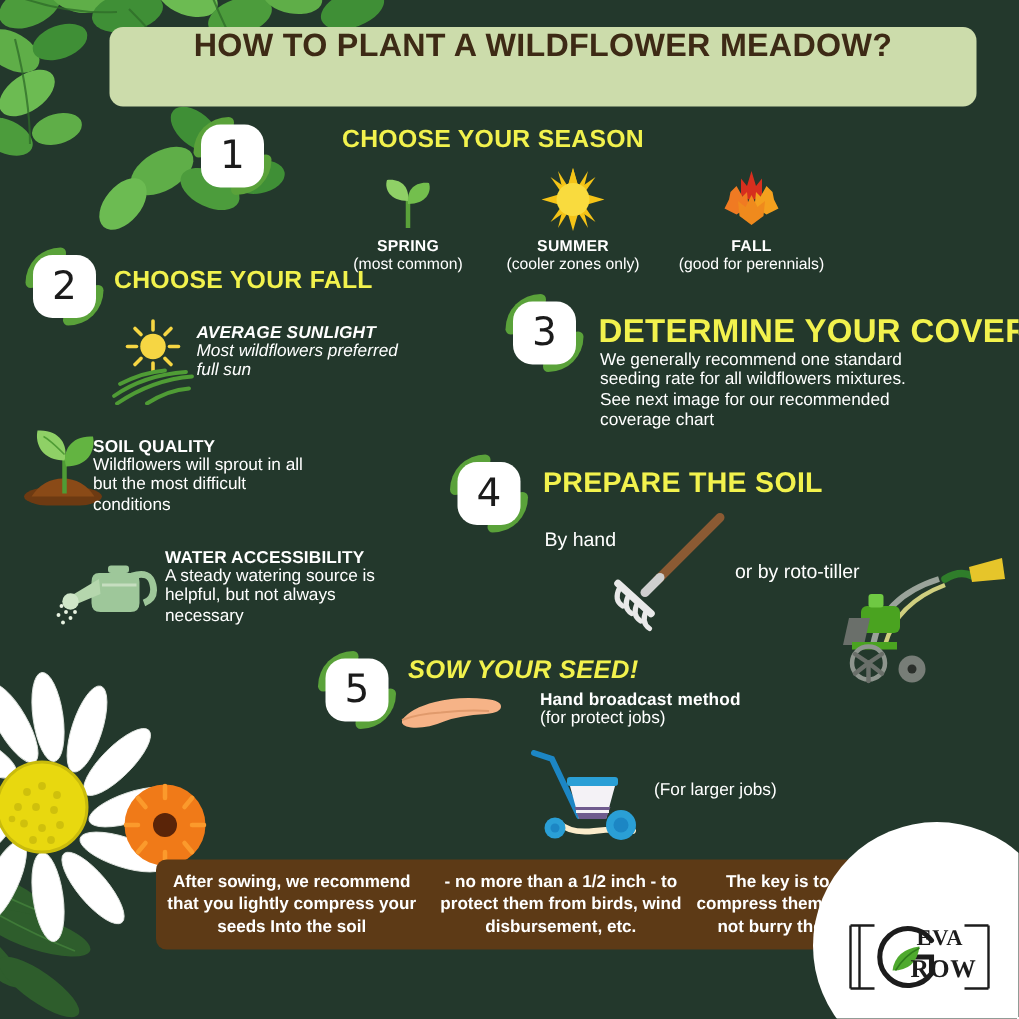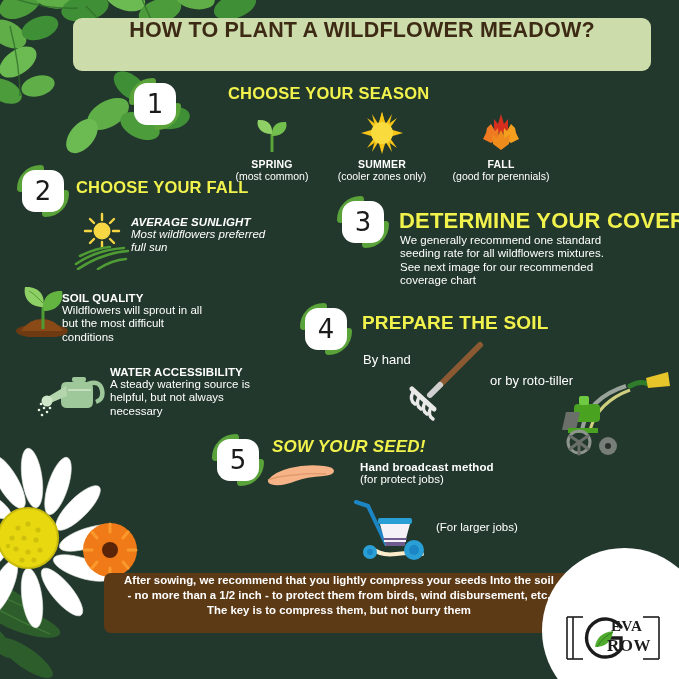--- a/index.html
+++ b/index.html
@@ -51,21 +51,21 @@
 
   .season{position:absolute;text-align:center;color:#fff;width:120px;}
   .season .nm{font-weight:bold;font-size:10.5px;letter-spacing:.2px;}
   .season .sub{font-size:10.5px;}
   .season .ic{height:42px;display:flex;align-items:flex-end;justify-content:center;margin-bottom:4px;}
 
   
   .footer-box{
     position:absolute;left:104px;top:573px;width:470px;height:60px;
     background:#5d3a16;border-radius:7px;
-    display:flex;align-items:center;flex-direction:column;
+    display:flex;align-items:center;flex-direction:row;
   }
   .footer-box .ln{color:#fff;font-weight:bold;font-size:11.4px;line-height:15px;text-align:center;}
 
   
   .logo-disc{
     position:absolute;right:-28px;bottom:-34px;width:165px;height:165px;
     background:#fff;border-radius:50%;
   }
   .logo-inner{position:absolute;right:16px;bottom:14px;width:100px;height:54px;}
   .logo-eva{position:absolute;left:48px;top:7px;font-size:15px;letter-spacing:.5px;color:#1c1c1c;font-family:"Liberation Serif",serif;font-weight:bold;}

